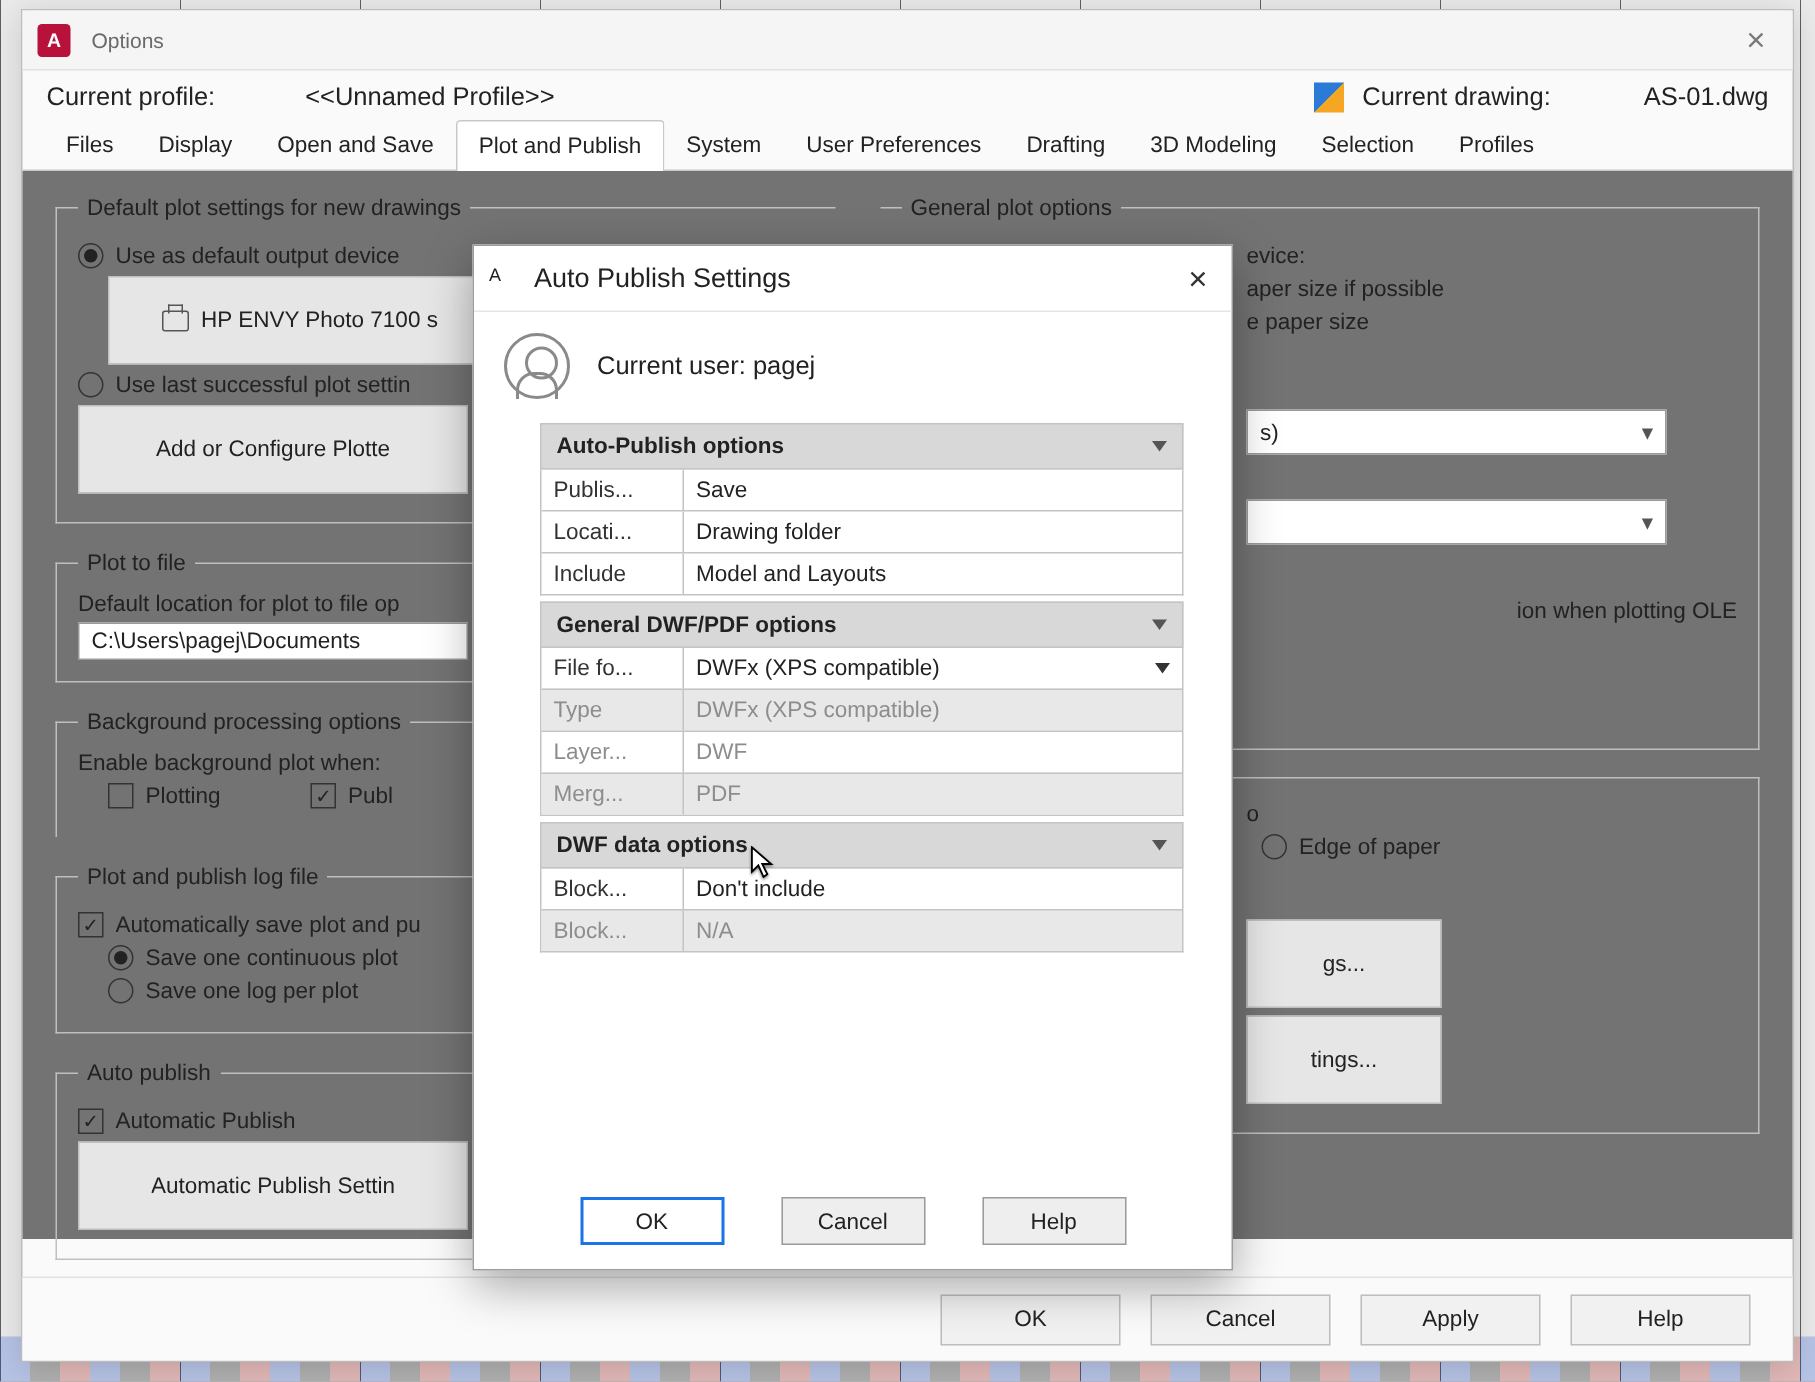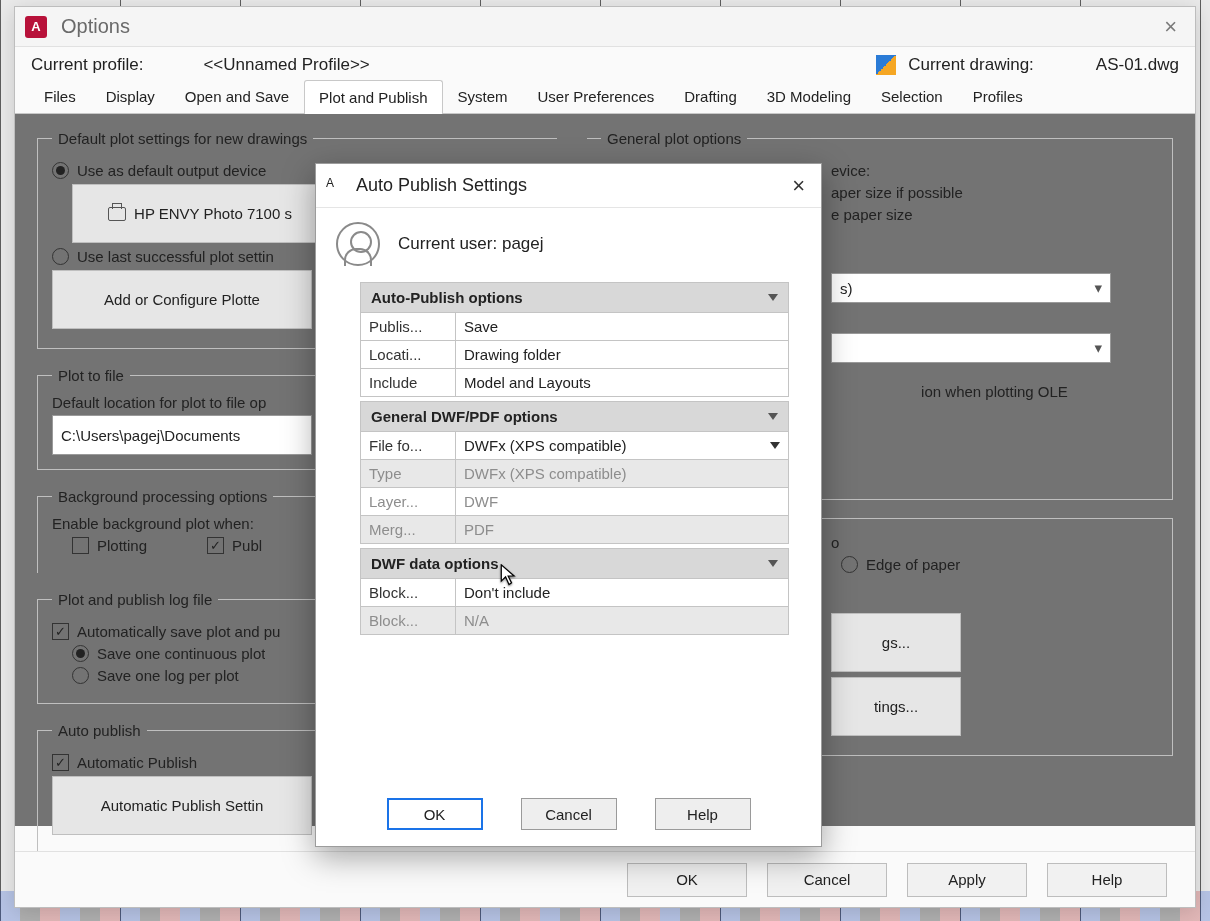--- a/index.html
+++ b/index.html
@@ -45,21 +45,21 @@
     border-bottom: 1px solid #e1e1e1;
     color: #666;
   }
   .titlebar .app-icon {
     width: 22px; height: 22px;
     background: #b8123a;
     margin-right: 14px;
     display:flex;align-items:center;justify-content:center;
     color:#fff;font-weight:bold;font-size:13px;border-radius:3px;
   }
-  .titlebar .title { font-size: 20px; color:#6a6a6a;}
+  .titlebar .title { font-size: 14px; color:#6a6a6a;}
   .titlebar .spacer { flex: 1; }
   .titlebar .close-x { font-size: 22px; color: #7a7a7a; padding: 0 8px; cursor:pointer;}
   .header-row {
     display: flex; align-items: center;
     padding: 8px 16px 4px 16px;
     font-size: 17px;
     text-align: right;
   }
   .header-row .label { margin-right: 60px; }
   .header-row .value { }
@@ -118,21 +118,21 @@
     display:inline-flex;align-items:center;justify-content:center;
     background:#e6e6e6;border:1px solid #bfbfbf;
     padding: 20px 12px; min-height:30px;cursor:pointer;
   }
   .btn.wide{width:260px;}
   .printer-btn{width:260px; display:flex; gap:8px;align-items:center;padding-left:8px;}
   .printer-icon{width:18px;height:14px;border:1.5px solid #555;border-radius:2px;position:relative;}
   .printer-icon::before{content:"";position:absolute;top:-5px;left:3px;right:3px;height:5px;border:1.5px solid #555;border-bottom:none;}
 
   .textbox{
-    border:1px solid #9a9a9a;background:#fff;padding:4px 8px;width:260px;height:40px;
+    border:1px solid #9a9a9a;background:#fff;padding:4px 8px;width:260px;height:25px;
     display:flex;align-items:center;
   }
   .select{
     border:1px solid #9a9a9a;background:#fff;padding:4px 8px;width:460px;height:30px;
     display:flex;align-items:center;justify-content:space-between;
   }
   .select .chev{color:#555;}
 
   .plot-to-file-label{margin-bottom:4px;}
 
@@ -323,21 +323,21 @@
               <span>s)</span>
               <span class="chev">▾</span>
             </div>
           </div>
           <div class="row" style="margin-top:30px">
             <div class="select" style="margin-left:230px;width:280px">
               <span></span>
               <span class="chev">▾</span>
             </div>
           </div>
-          <div class="row" style="justify-content:center;padding-left:230px;margin-top:20px">
+          <div class="row" style="justify-content:flex-end;padding-left:230px;margin-top:36px">
             <span>ion when plotting OLE</span>
           </div>
         </fieldset>
 
         <fieldset style="border-left:none">
           <div class="row" style="justify-content:flex-start;padding-left:230px">
             <span>o</span>
           </div>
           <div class="row" style="justify-content:flex-start;padding-left:240px">
             <span class="radio"></span>

